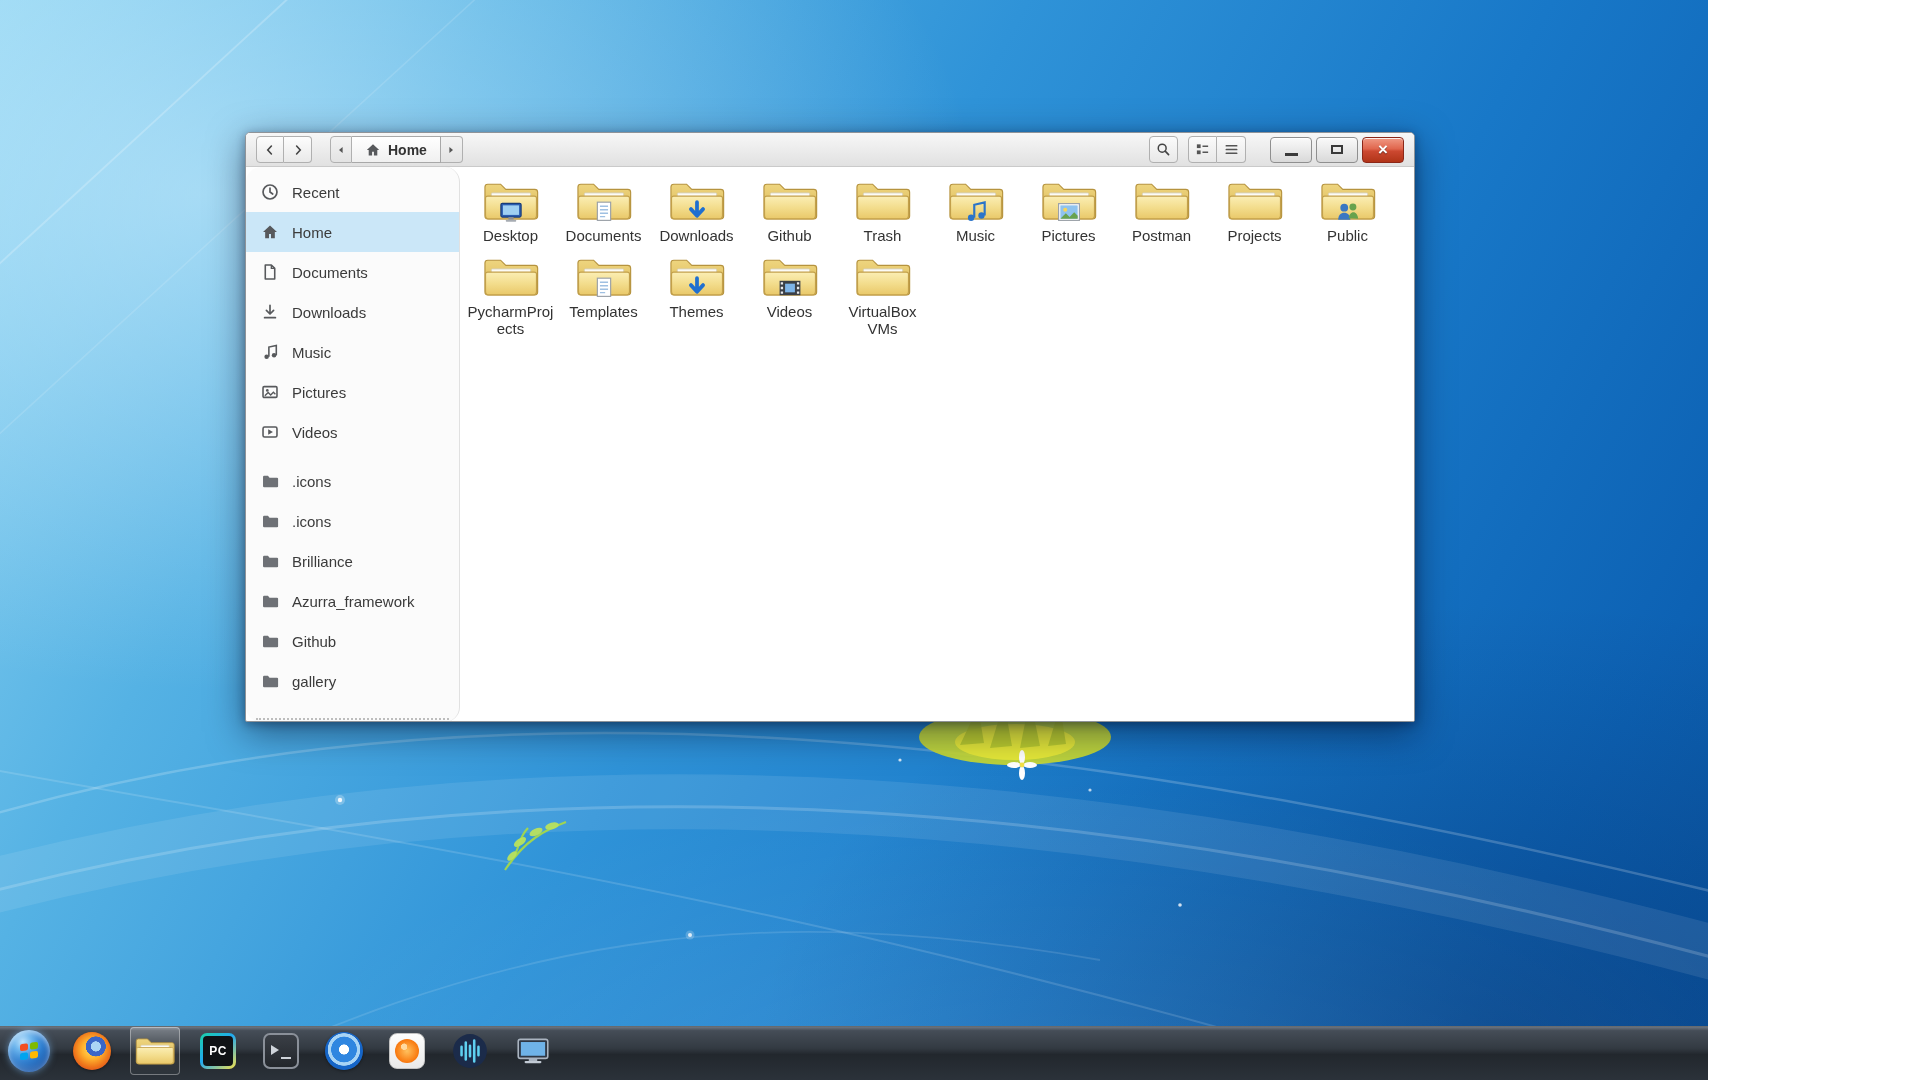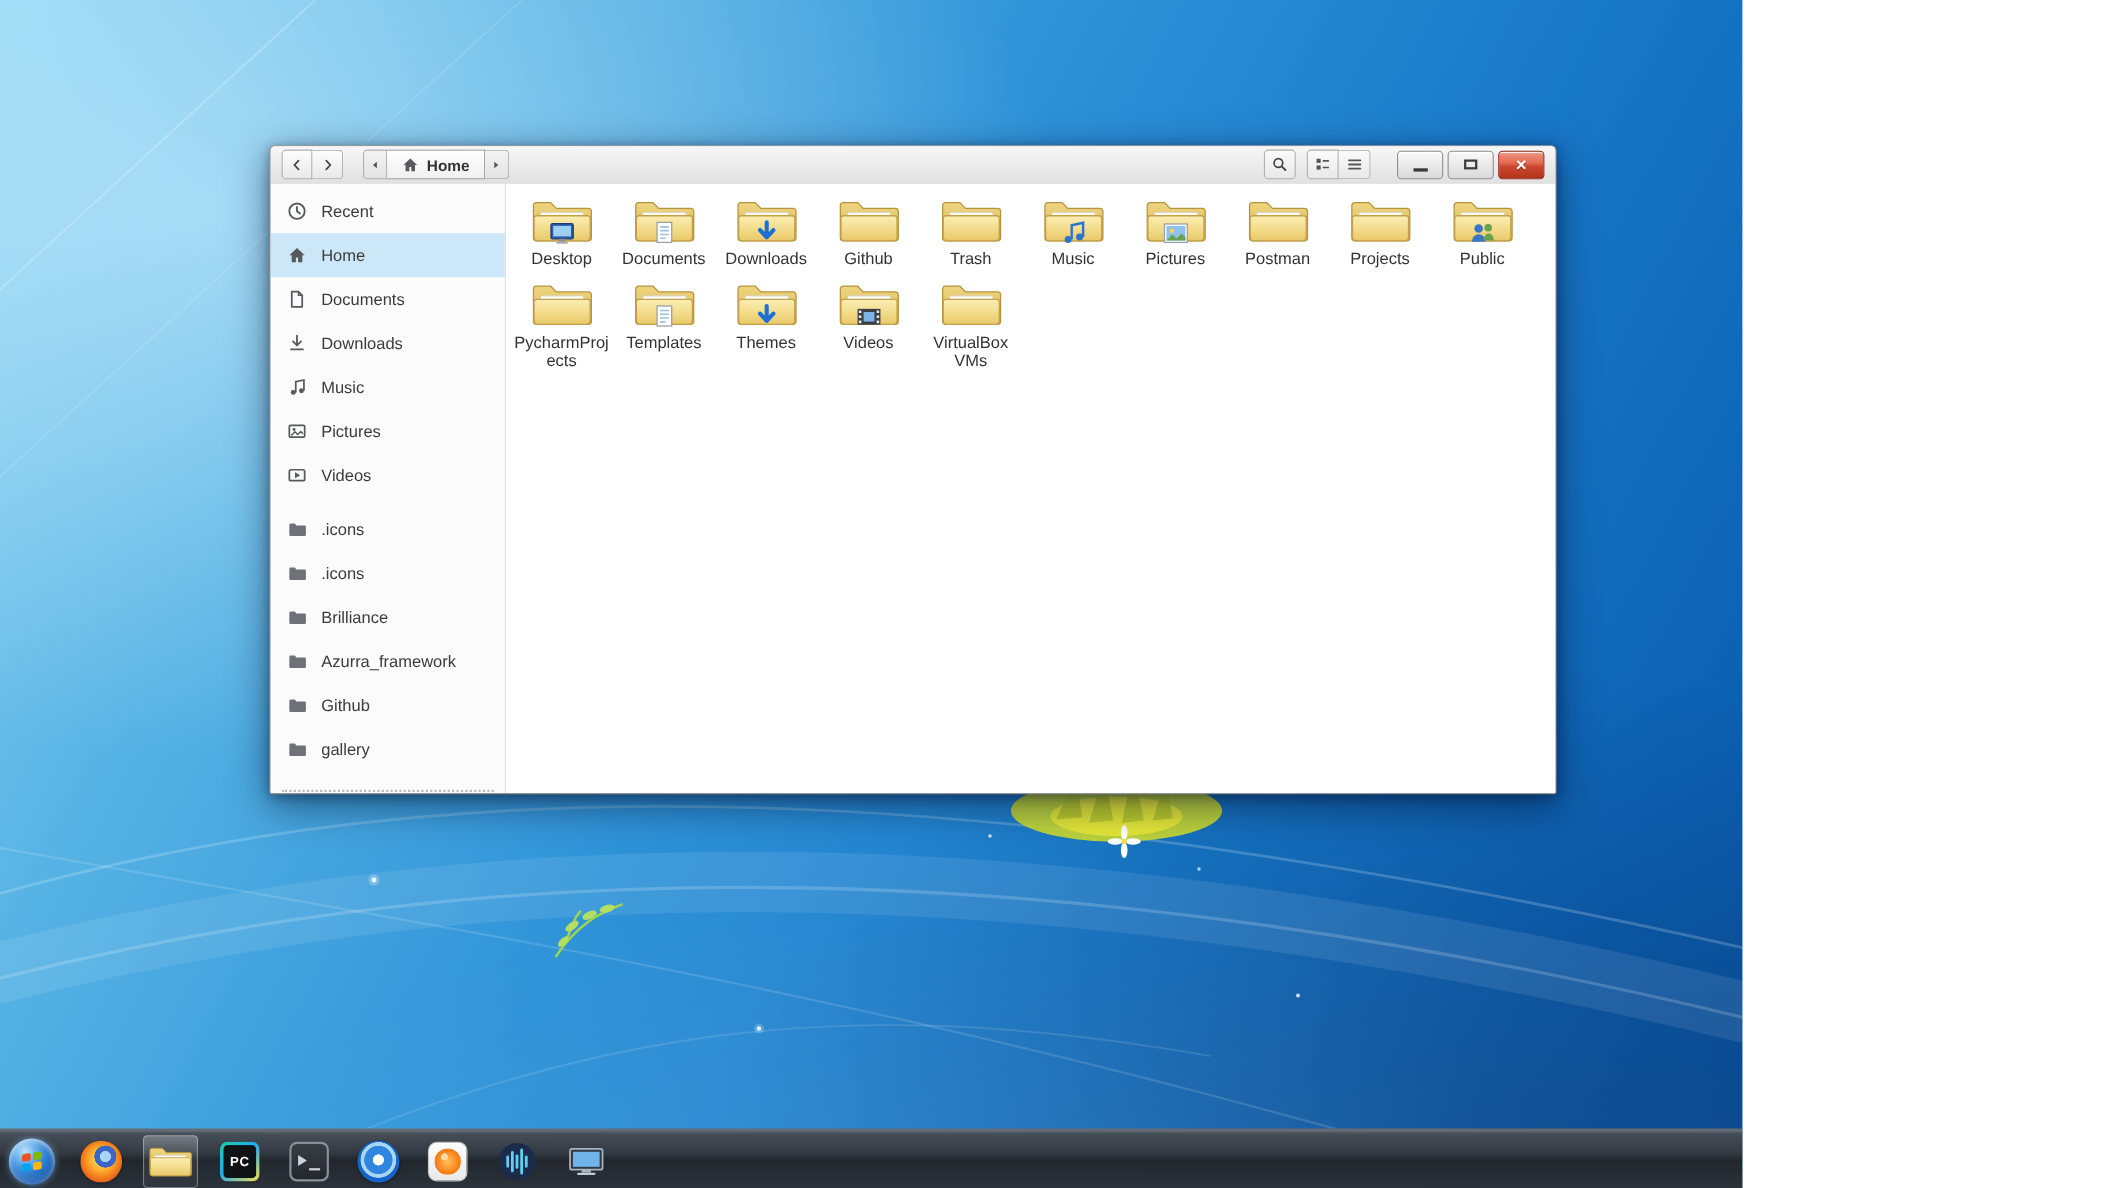--- a/index.html
+++ b/index.html
@@ -1,20 +1,20 @@
 <!DOCTYPE html>
 <html><head>
 <meta charset="utf-8">
 <style>
   * { margin:0; padding:0; box-sizing:border-box; }
   html,body { width:1920px; height:1080px; overflow:hidden; font-family:"Liberation Sans", sans-serif; }
 
   
   .desktop {
-    position:relative; width:1584px; height:1080px; overflow:hidden;
+    position:relative; width:1708px; height:1080px; overflow:hidden;
     background:
       radial-gradient(1400px 900px at 12% 18%, rgba(215,242,255,.55), rgba(215,242,255,0) 55%),
       radial-gradient(1200px 700px at 88% 96%, rgba(0,18,60,.28), transparent 62%),
       radial-gradient(1600px 900px at 60% 118%, rgba(255,255,255,.16), transparent 55%),
       linear-gradient(118deg, #8ed4f2 0%, #55b2e4 22%, #2f93d8 45%, #1878c8 68%, #0d62b4 88%, #0a56a4 100%);
   }
   .deco { position:absolute; inset:0; width:1920px; height:1080px; z-index:1; pointer-events:none; }
 
   
   .window {
@@ -72,21 +72,21 @@
   .wc.close {
     background:linear-gradient(#f09a85,#e0664d 45%,#cc4830 55%,#b13418);
     border-color:#8c2718;
   }
   .glyph-close { color:#fff; font-size:17px; font-weight:bold; line-height:1; text-shadow:0 1px 1px rgba(0,0,0,.45); }
 
   
   .win-body { display:flex; height:555px; }
   .sidebar {
     width:214px; background:#fbfbfb; border-right:1px solid #e1e1e1;
-    padding-top:5px; overflow:hidden; position:relative; flex:none;
+    padding-top:5px; overflow:hidden; position:relative; flex:none;border-radius:15px;
   }
   .sidebar::after { content:''; position:absolute; bottom:2px; left:10px; right:10px; border-top:2px dotted #bdbdbd; }
   .side-item { height:40px; display:flex; align-items:center; gap:13px; padding:0 15px; font-size:15px; color:#3b3b3b; }
   .side-item.selected { background:#cbe7f8; }
   .side-icon { width:18px; height:18px; flex:none; display:inline-block; }
   .side-icon svg { width:18px; height:18px; display:block; }
   .side-gap { height:9px; }
 
   .content { flex:1; background:#fff; padding:8px 19px 0 4px; overflow:hidden; }
   .file-grid { display:flex; flex-wrap:wrap; align-content:flex-start; }
@@ -95,21 +95,21 @@
   .folder-wrap > svg { width:56px; height:44px; display:block; }
   .badge { position:absolute; left:50%; bottom:0; transform:translateX(-50%); width:26px; height:26px; }
   .badge svg { width:26px; height:26px; display:block; }
   .file-label { margin-top:3px; font-size:15px; color:#333; text-align:center; line-height:1.12; max-width:88px; overflow-wrap:anywhere; }
 
   
   .taskbar {
     position:absolute; left:0; right:0; bottom:0; height:54px; z-index:10;
     background:linear-gradient(180deg,#6b7480 0%,#454d57 7%,#333a42 40%,#22272d 52%,#2b323a 100%);
     border-top:1px solid rgba(255,255,255,.28);
-    display:flex; align-items:flex-end; padding:0 4px; gap:13px;
+    display:flex; align-items:flex-start; padding:0 4px; gap:13px;
   }
   .tb-btn { width:50px; height:48px; display:flex; align-items:center; justify-content:center; border-radius:4px; }
   .tb-btn.active { background:linear-gradient(rgba(255,255,255,.28),rgba(255,255,255,.08) 45%,rgba(255,255,255,.02)); box-shadow:inset 0 0 0 1px rgba(255,255,255,.35); }
   .orb-circle {
     width:42px; height:42px; border-radius:50%;
     background:radial-gradient(circle at 35% 28%, #bfe3fb 0%, #6db6ee 22%, #2f7fd0 48%, #0d4fa6 75%, #083a80 100%);
     box-shadow:inset 0 -4px 8px rgba(255,255,255,.25), inset 0 3px 5px rgba(255,255,255,.5), 0 0 7px rgba(130,195,255,.55);
     display:flex; align-items:center; justify-content:center;
   }
   .flag { width:18px; height:16px; display:grid; grid-template-columns:1fr 1fr; gap:2px; transform:skewY(-8deg); }

